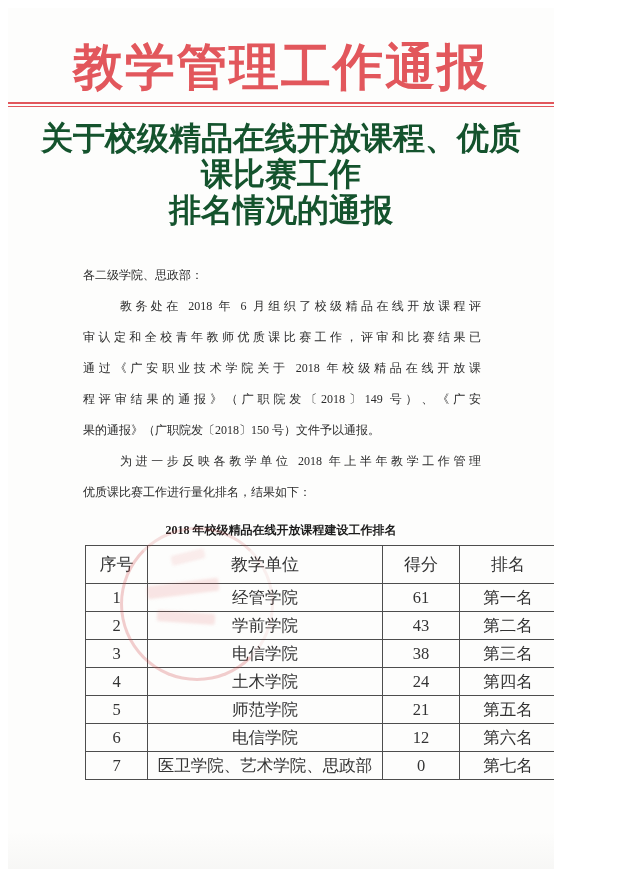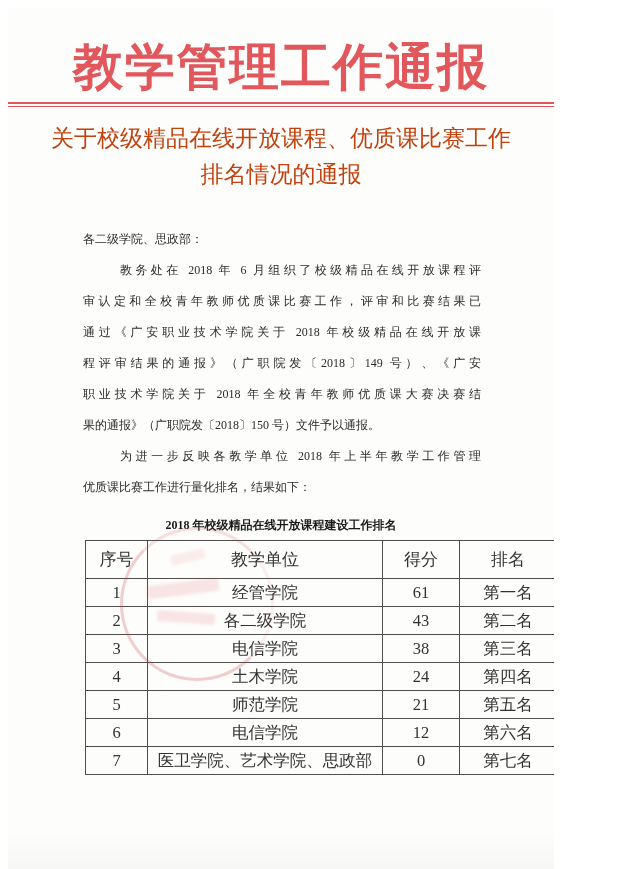--- a/index.html
+++ b/index.html
@@ -35,24 +35,24 @@
   .double-rule {
     margin: 9px auto 0 auto;
     width: 554px;
     height: 2px;
     border-top: 2.5px solid var(--accent-red, #e2575c);
     border-bottom: 1.5px solid var(--accent-red, #e2575c);
   }
   .doc-title {
     margin: 13px 30px 0 30px;
     text-align: center;
-    font-size: 23px;
+    font-size: 32px;
     line-height: 36px;
-    font-weight: normal;
-    color: #c2410c;
+    font-weight: bold;
+    color: #14532d;
     font-family: "Liberation Sans", sans-serif;
   }
   .body-block {
     margin: 32px 73px 0 75px;
     font-size: 12px;
     line-height: 31px;
     color: #2b2b2b;
   }
   .salutation { text-align: left; }
   .line {
@@ -134,21 +134,20 @@
     <div>
 
         <div class="line indent">教务处在 2018 年 6 月组织了校级精品在线开放课程评</div>
 
         <div class="line">审认定和全校青年教师优质课比赛工作，评审和比赛结果已</div>
 
         <div class="line">通过《广安职业技术学院关于 2018 年校级精品在线开放课</div>
 
         <div class="line">程评审结果的通报》（广职院发〔2018〕149 号）、《广安</div>
 
-        <div class="line">职业技术学院关于 2018 年全校青年教师优质课大赛决赛结</div>
 
         <div class="line end">果的通报》（广职院发〔2018〕150 号）文件予以通报。</div>
 
         <div class="line indent">为进一步反映各教学单位 2018 年上半年教学工作管理</div>
 
 
         <div class="line end">优质课比赛工作进行量化排名，结果如下：</div>
       </div>
   </div>
 
@@ -177,21 +176,21 @@
 
         <tr>
           <td>1</td>
           <td>经管学院</td>
           <td>61</td>
           <td>第一名</td>
         </tr>
 
         <tr>
           <td>2</td>
-          <td>各二级学院</td>
+          <td>学前学院</td>
           <td>43</td>
           <td>第二名</td>
         </tr>
 
         <tr>
           <td>3</td>
           <td>电信学院</td>
           <td>38</td>
           <td>第三名</td>
         </tr>

